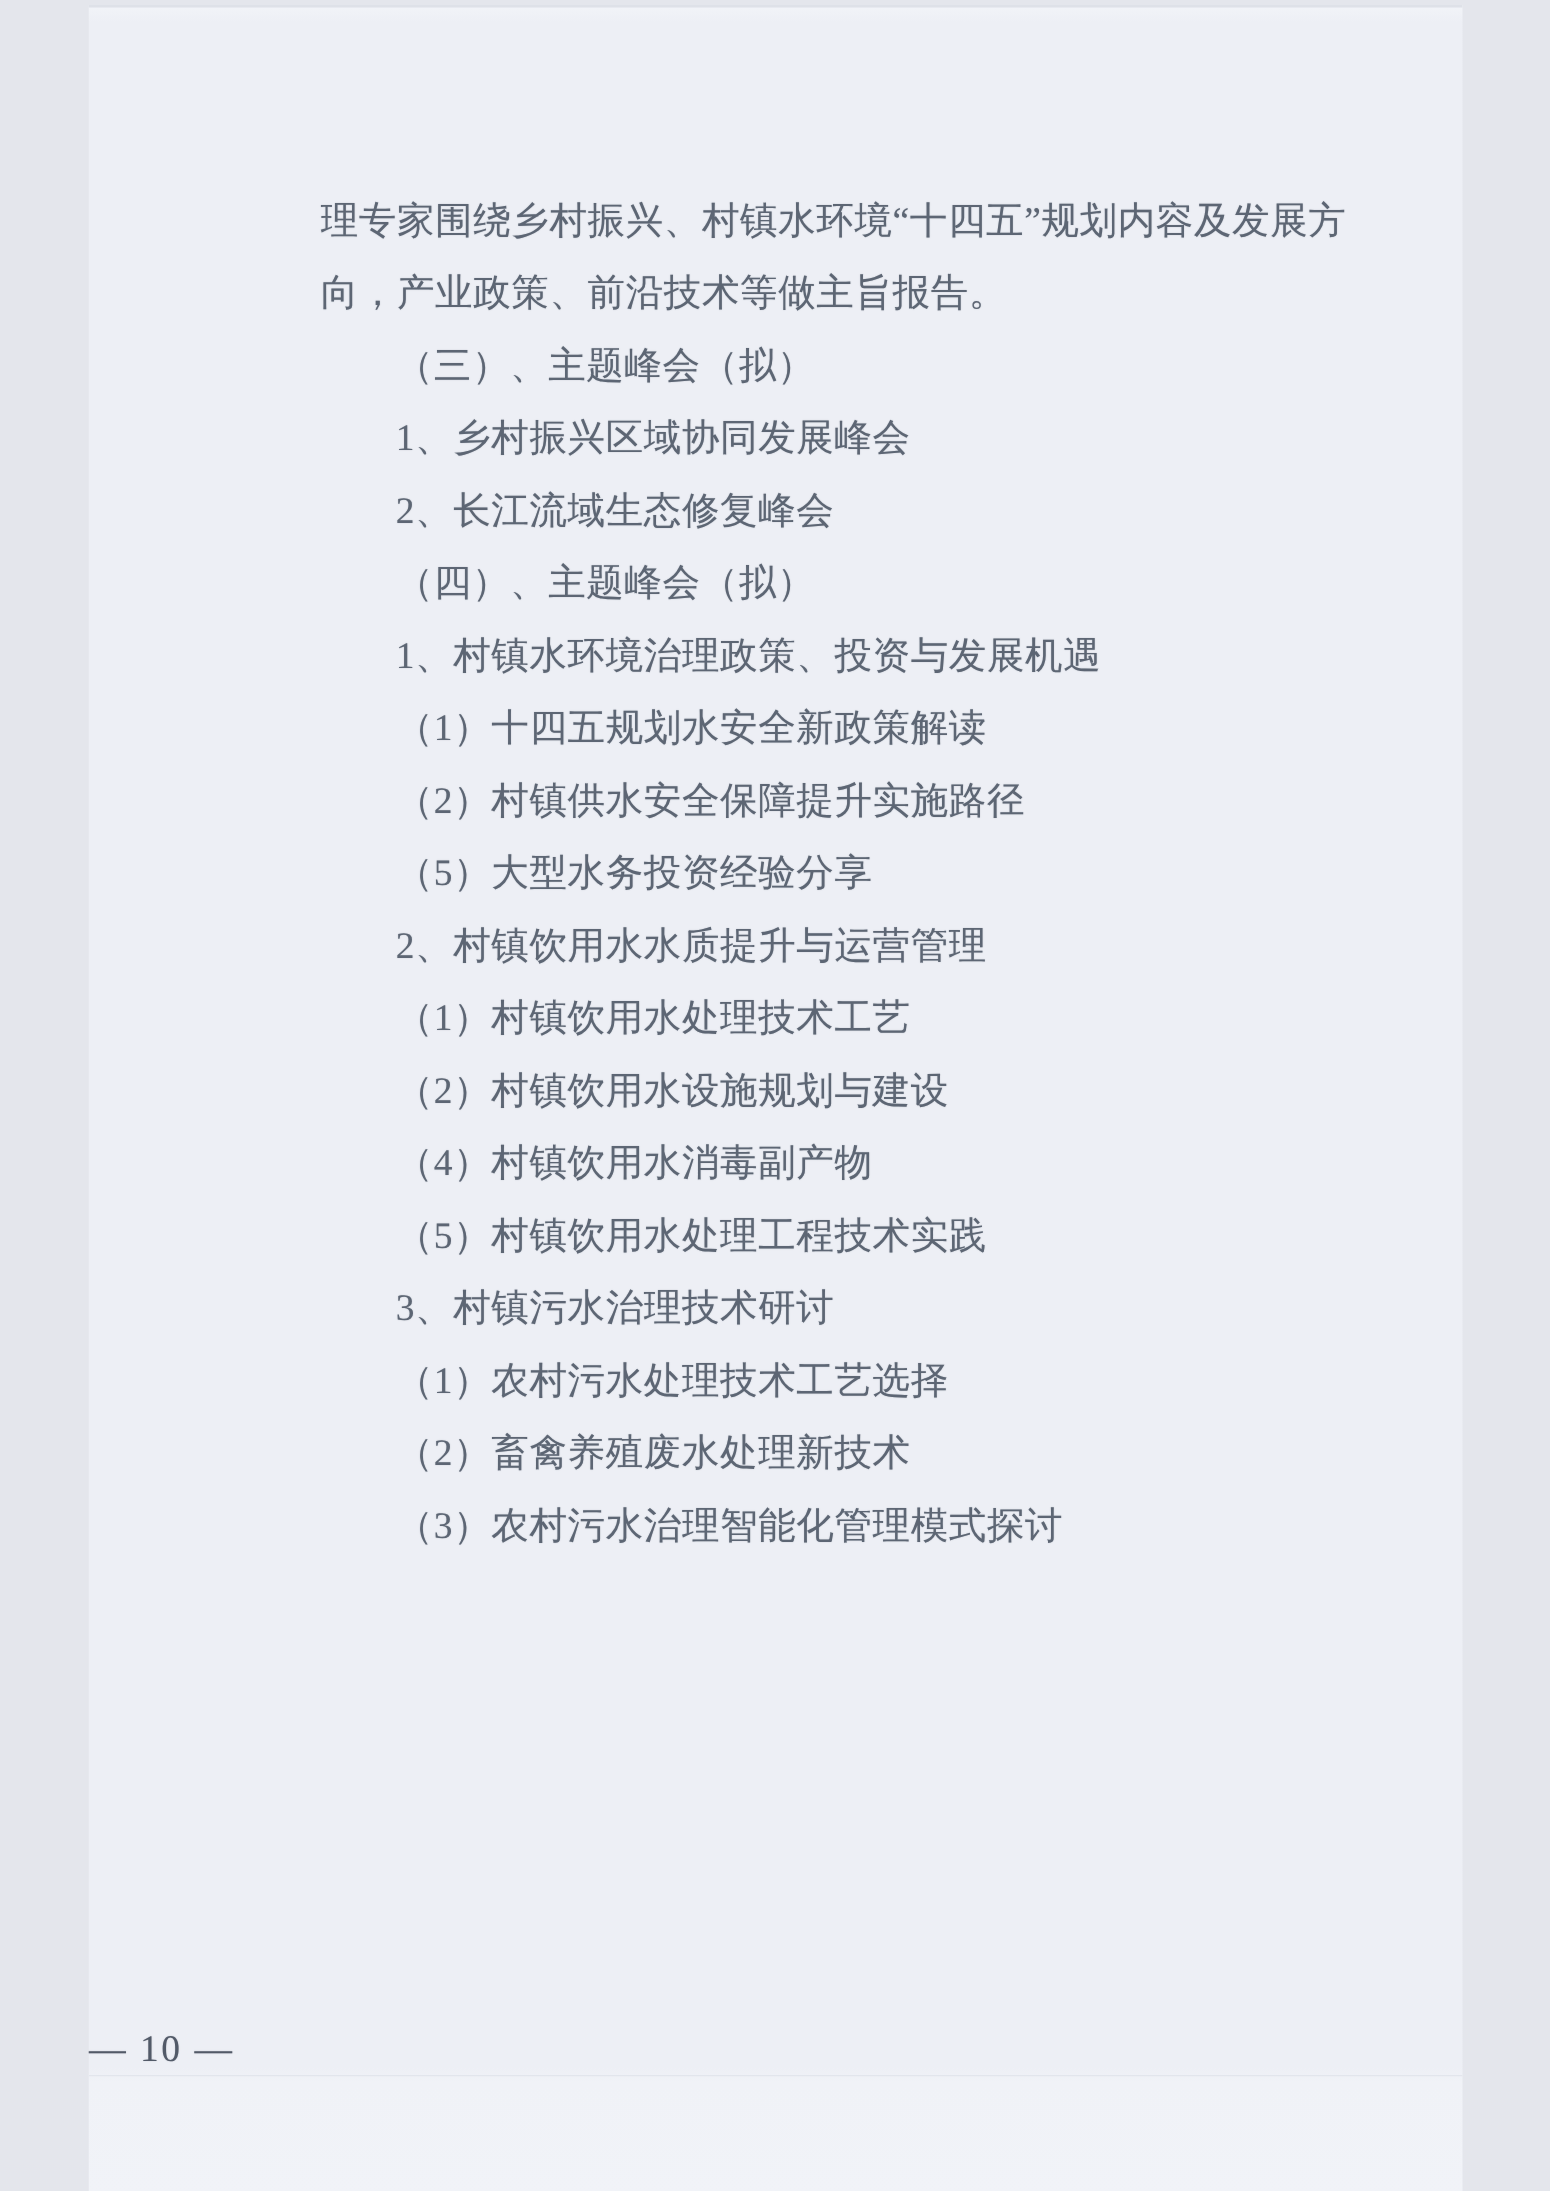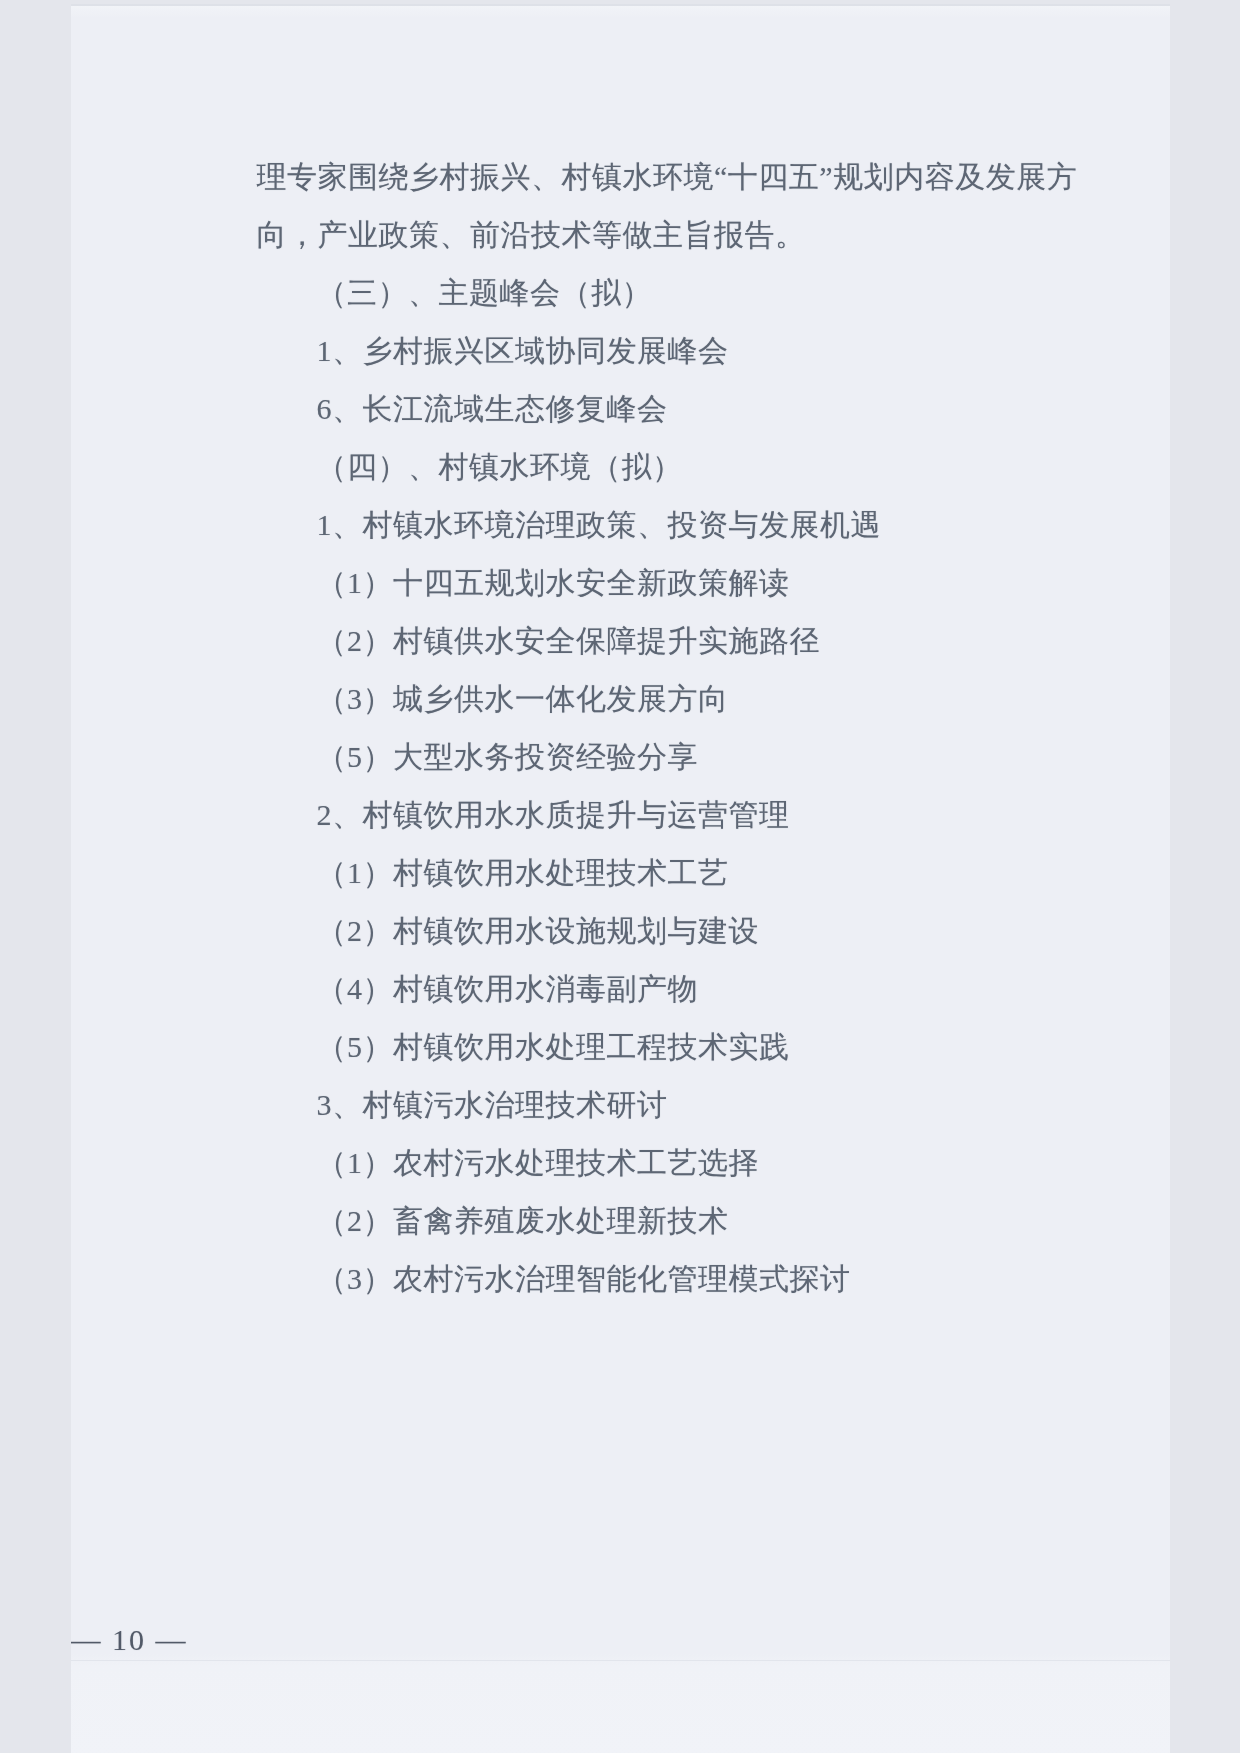--- a/index.html
+++ b/index.html
@@ -99,36 +99,33 @@
       <div class="doc-line">
     <span>向，产业政策、前沿技术等做主旨报告。</span>
   </div>
       <div class="doc-line indent">
     <span>（三）、主题峰会（拟）</span>
   </div>
       <div class="doc-line indent">
     <span>1、乡村振兴区域协同发展峰会</span>
   </div>
       <div class="doc-line indent">
-    <span>6、长江流域生态修复峰会</span>
+    <span>2、长江流域生态修复峰会</span>
   </div>
       <div class="doc-line indent">
-    <span>（四）、村镇水环境（拟）</span>
+    <span>（四）、主题峰会（拟）</span>
   </div>
       <div class="doc-line indent">
     <span>1、村镇水环境治理政策、投资与发展机遇</span>
   </div>
       <div class="doc-line indent">
     <span>（1）十四五规划水安全新政策解读</span>
   </div>
       <div class="doc-line indent">
     <span>（2）村镇供水安全保障提升实施路径</span>
-  </div>
-      <div class="doc-line indent">
-    <span>（3）城乡供水一体化发展方向</span>
   </div>
       <div class="doc-line indent">
     <span>（5）大型水务投资经验分享</span>
   </div>
       <div class="doc-line indent">
     <span>2、村镇饮用水水质提升与运营管理</span>
   </div>
       <div class="doc-line indent">
     <span>（1）村镇饮用水处理技术工艺</span>
   </div>

